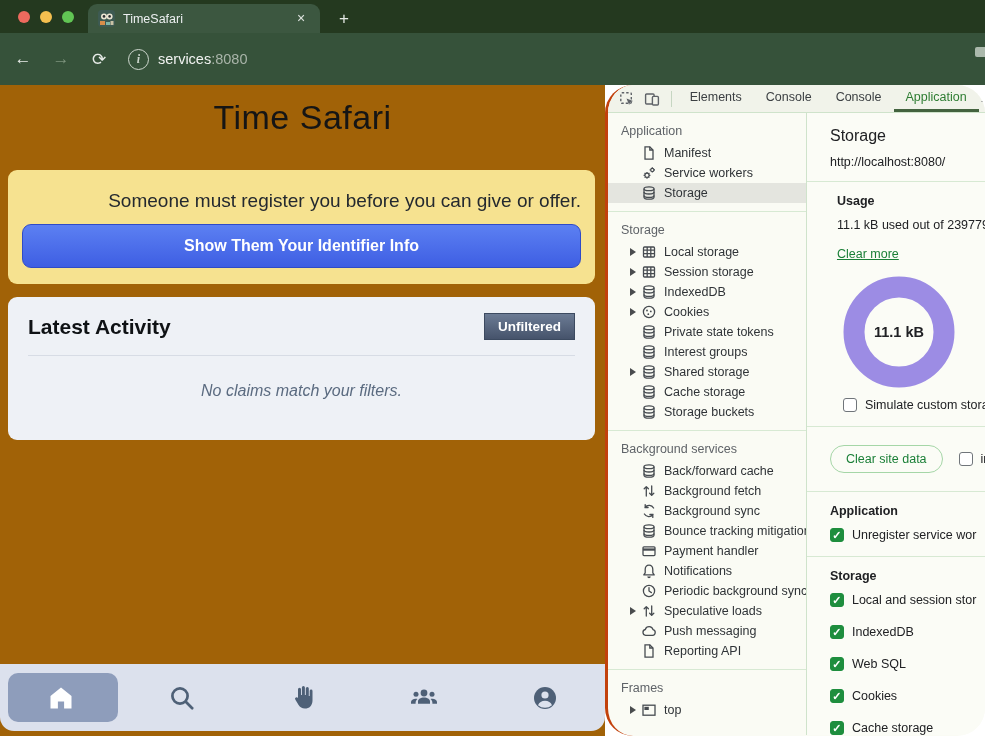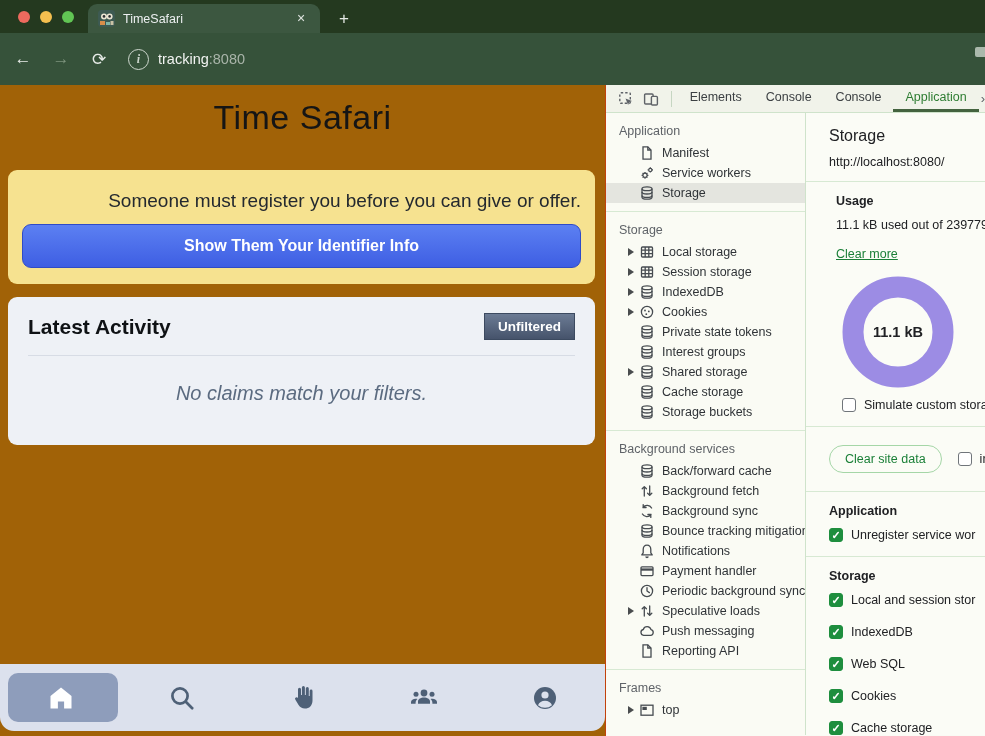--- a/index.html
+++ b/index.html
@@ -34,30 +34,30 @@
   .alert { position:absolute; left:8px; right:10px; top:85px; background:#f6e290; border-radius:9px; padding:20px 14px 16px; }
   .alert-msg { text-align:right; font-size:19px; color:#24292f; margin-bottom:12px; }
   .alert-btn { display:block; width:100%; padding:12px 0; text-align:center; color:#fff; font-weight:bold; font-size:16px;
                background:linear-gradient(180deg,#5c80f2,#3e5ee3); border:1px solid #2f4bc7; border-radius:9px; cursor:pointer; }
   .activity { position:absolute; left:8px; right:10px; top:212px; background:#eef1f6; border-radius:9px; padding:16px 20px 40px; }
   .activity-head { display:flex; align-items:center; justify-content:space-between; }
   .activity-title { font-size:21px; font-weight:bold; color:#0f1215; }
   .filter-btn { background:linear-gradient(180deg,#6b7b94,#46536b); border:1px solid #3c4a60; color:#fff;
                 font-size:13.5px; font-weight:bold; padding:5px 13px; border-radius:0; cursor:pointer; }
   .activity-divider { border:none; border-top:1px solid #d7dce5; margin:15px 0 0; }
-  .empty-msg { text-align:center; font-style:italic; color:#5b6b80; font-size:20px; margin-top:26px; }
+  .empty-msg { text-align:center; font-style:italic; color:#5b6b80; font-size:16px; margin-top:26px; }
   .bottomnav { position:absolute; left:0; right:0; bottom:5px; height:67px; background:#dce1ed;
                border-radius:0 0 14px 14px; display:flex; align-items:center; }
   .nav-slot { flex:1; display:flex; align-items:center; justify-content:center; }
   .nav-active-pill { position:absolute; left:8px; top:9px; width:110px; height:49px; background:#8e9dbb; border-radius:10px; }
   .nav-icon { position:relative; }
 
   
   .devtools { position:absolute; left:605px; top:85px; width:380px; height:651px; background:#fafbf4;
-              border-left:1px solid #c2410c; overflow:hidden; }
+              border-left:3px solid #c2410c; overflow:hidden;border-radius:28px; }
   .dt-toolbar { height:28px; background:#f1f3ea; border-bottom:1px solid #cfe3cb; display:flex; align-items:center; padding-left:8px; }
   .dt-iconbtn { width:24px; height:22px; display:flex; align-items:center; justify-content:center; margin-right:2px; }
   .dt-sep { width:1px; height:16px; background:#c6d6c2; margin:0 6px; }
   .dt-tabs { display:flex; height:100%; align-items:stretch; }
   .dt-tab { padding:0 12px; font-size:12.5px; color:#3c4043; display:flex; align-items:center; border-bottom:3px solid transparent; cursor:pointer; }
   .dt-tab.active { color:#2e7d32; border-bottom-color:#44633f; }
   .dt-more { margin-left:2px; color:#5f6368; font-size:13px; display:flex; align-items:center; padding-right:0; }
   .dt-body { display:flex; height:622px; }
 
   .dt-sidebar { width:200px; border-right:1px solid #cfe3cb; overflow:hidden; padding-top:8px; font-size:12.5px; }
@@ -183,21 +183,21 @@
     </div>
     <div class="newtab">+</div>
   </div>
 
   <div class="toolbar">
     <div class="navbtn">←</div>
     <div class="navbtn dim">→</div>
     <div class="navbtn">⟳</div>
     <div class="urlbox">
       <span class="info-icon">i</span>
-      <span class="url"><span class="host">tracking</span><span class="port">:8080</span></span>
+      <span class="url"><span class="host">services</span><span class="port">:8080</span></span>
     </div>
     <div class="url-partial" style="position:absolute; right:0; top:14px;"></div>
   </div>
 
   <div class="page">
     <h1 class="page-title">Time Safari</h1>
 
     <div class="alert">
       <div class="alert-msg">Someone must register you before you can give or offer.</div>
       <button class="alert-btn">Show Them Your Identifier Info</button>
@@ -393,30 +393,30 @@
           <div class="trow">
               <span class="caret"></span>
               <svg class="ticon" viewBox="0 0 16 16">
                 <use href="#i-db"></use>
               </svg>
               <span class="tlabel">Bounce tracking mitigation</span>
             </div>
           <div class="trow">
               <span class="caret"></span>
               <svg class="ticon" viewBox="0 0 16 16">
+                <use href="#i-card"></use>
+              </svg>
+              <span class="tlabel">Payment handler</span>
+            </div>
+          <div class="trow">
+              <span class="caret"></span>
+              <svg class="ticon" viewBox="0 0 16 16">
                 <use href="#i-bell"></use>
               </svg>
               <span class="tlabel">Notifications</span>
-            </div>
-          <div class="trow">
-              <span class="caret"></span>
-              <svg class="ticon" viewBox="0 0 16 16">
-                <use href="#i-card"></use>
-              </svg>
-              <span class="tlabel">Payment handler</span>
             </div>
           <div class="trow">
               <span class="caret"></span>
               <svg class="ticon" viewBox="0 0 16 16">
                 <use href="#i-clock"></use>
               </svg>
               <span class="tlabel">Periodic background sync</span>
             </div>
           <div class="trow">
               <span class="caret exp"></span>

